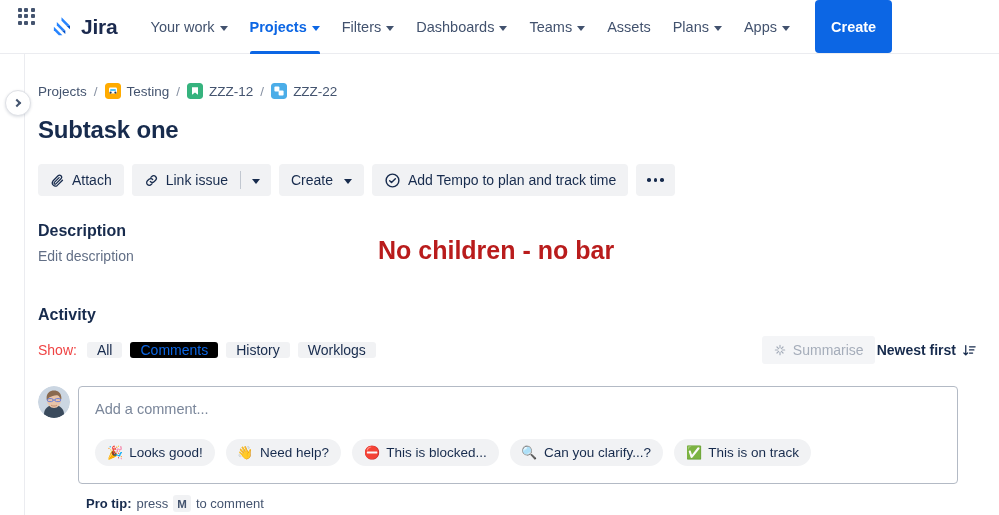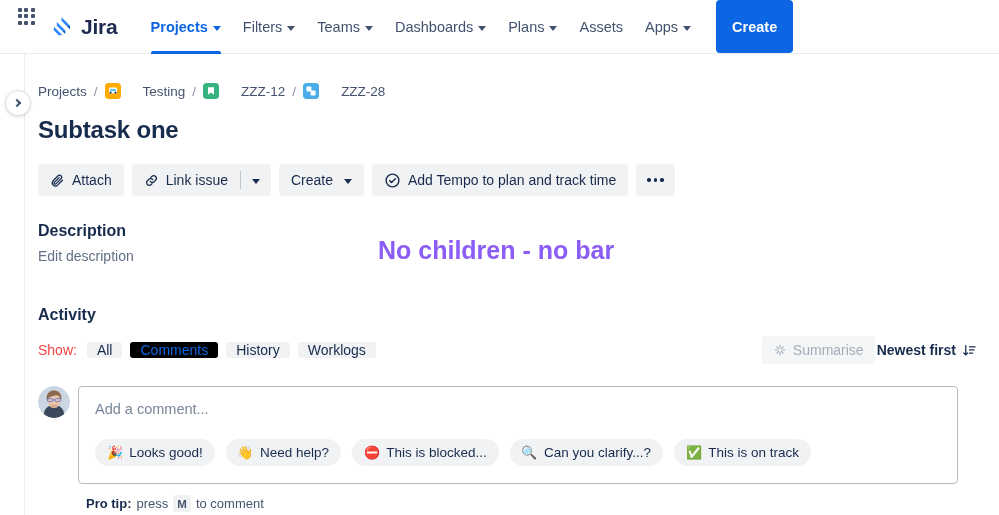--- a/index.html
+++ b/index.html
@@ -111,21 +111,21 @@
   .content { padding-left: 38px; padding-right: 20px; padding-top: 28px; }
 
   
   .breadcrumb {
     display: flex; align-items: center; gap: 7px;
     font-size: 13.5px; color: #44546F;
     height: 18px;
   }
   .bc-link { color: #44546F; cursor: pointer; }
   .bc-sep { color: #8993A4; }
-  .bc-item { display: flex; align-items: center; gap: 22px; cursor: pointer; }
+  .bc-item { display: flex; align-items: center; gap: 6px; cursor: pointer; }
   .ico16 { width: 16px; height: 16px; border-radius: 3px; display:block; }
 
   .page-title {
     margin-top: 16px;
     font-size: 24px;
     font-weight: 600;
     color: #172B4D;
     letter-spacing: -0.2px;
   }
 
@@ -173,21 +173,21 @@
     margin-top: 8px;
     font-size: 14px;
     color: #626F86;
     cursor: pointer;
   }
   .annotation {
     position: absolute;
     left: 340px; top: 14px;
     font-size: 25px;
     font-weight: 700;
-    color: #8b5cf6;
+    color: #b91c1c;
     white-space: nowrap;
   }
 
   .activity { margin-top: 42px; }
   .show-row {
     display: flex; align-items: center; gap: 8px;
     margin-top: 12px;
   }
   .show-label { font-size: 14px; color: #ef4444; margin-right: 2px; }
   .chipbtn {
@@ -305,42 +305,46 @@
       <path d="M11.5 2.2 L20 10.7 L16.4 10.7 L11.5 5.8 Z" fill="#2684FF"></path>
       <path d="M6.8 6.9 L15.3 15.4 L11.7 15.4 L6.8 10.5 Z" fill="#2684FF"></path>
       <path d="M3.9 11.7 L12.4 20.2 L8.8 20.2 L3.9 15.3 Z" fill="#2684FF"></path>
       <path d="M16.4 10.7 L20 10.7 L20 14.3 Z" fill="#0052CC"></path>
       <path d="M11.7 15.4 L15.3 15.4 L15.3 19 Z" fill="#0052CC"></path>
     </svg>
     <span class="brand-name">Jira</span>
   </div>
 
   <div class="navitems">
+    <div class="navitem">
+      <span>Your work</span>
+      <span class="caret"></span>
+    </div>
     <div class="navitem active">
       <span>Projects</span>
       <span class="caret"></span>
     </div>
     <div class="navitem">
       <span>Filters</span>
       <span class="caret"></span>
     </div>
     <div class="navitem">
+      <span>Dashboards</span>
+      <span class="caret"></span>
+    </div>
+    <div class="navitem">
       <span>Teams</span>
       <span class="caret"></span>
     </div>
     <div class="navitem">
-      <span>Dashboards</span>
-      <span class="caret"></span>
+      <span>Assets</span>
     </div>
     <div class="navitem">
       <span>Plans</span>
       <span class="caret"></span>
-    </div>
-    <div class="navitem">
-      <span>Assets</span>
     </div>
     <div class="navitem">
       <span>Apps</span>
       <span class="caret"></span>
     </div>
   </div>
 
   <button class="create-btn">Create</button>
 </div>
 
@@ -377,21 +381,21 @@
         <span>ZZZ-12</span>
       </span>
       <span class="bc-sep">/</span>
 
       <span class="bc-item">
         <svg class="ico16" viewBox="0 0 16 16">
           <rect width="16" height="16" rx="3" fill="#4BADE8"></rect>
           <rect x="3.4" y="3.4" width="5" height="5" rx="1" fill="#FFF"></rect>
           <rect x="7.6" y="7.6" width="5" height="5" rx="1" fill="#FFF"></rect>
         </svg>
-        <span>ZZZ-28</span>
+        <span>ZZZ-22</span>
       </span>
     </div>
 
     <div class="page-title">Subtask one</div>
 
     <div class="toolbar">
 
       <button class="tbtn">
         <svg width="15" height="15" viewBox="0 0 24 24" fill="none" stroke="#172B4D" stroke-width="2" stroke-linecap="round">
           <path d="M20 11.5l-8.3 8.3a5 5 0 01-7-7l8.2-8.3a3.3 3.3 0 014.7 4.7l-8.2 8.2a1.7 1.7 0 01-2.4-2.4l7.6-7.6"></path>

